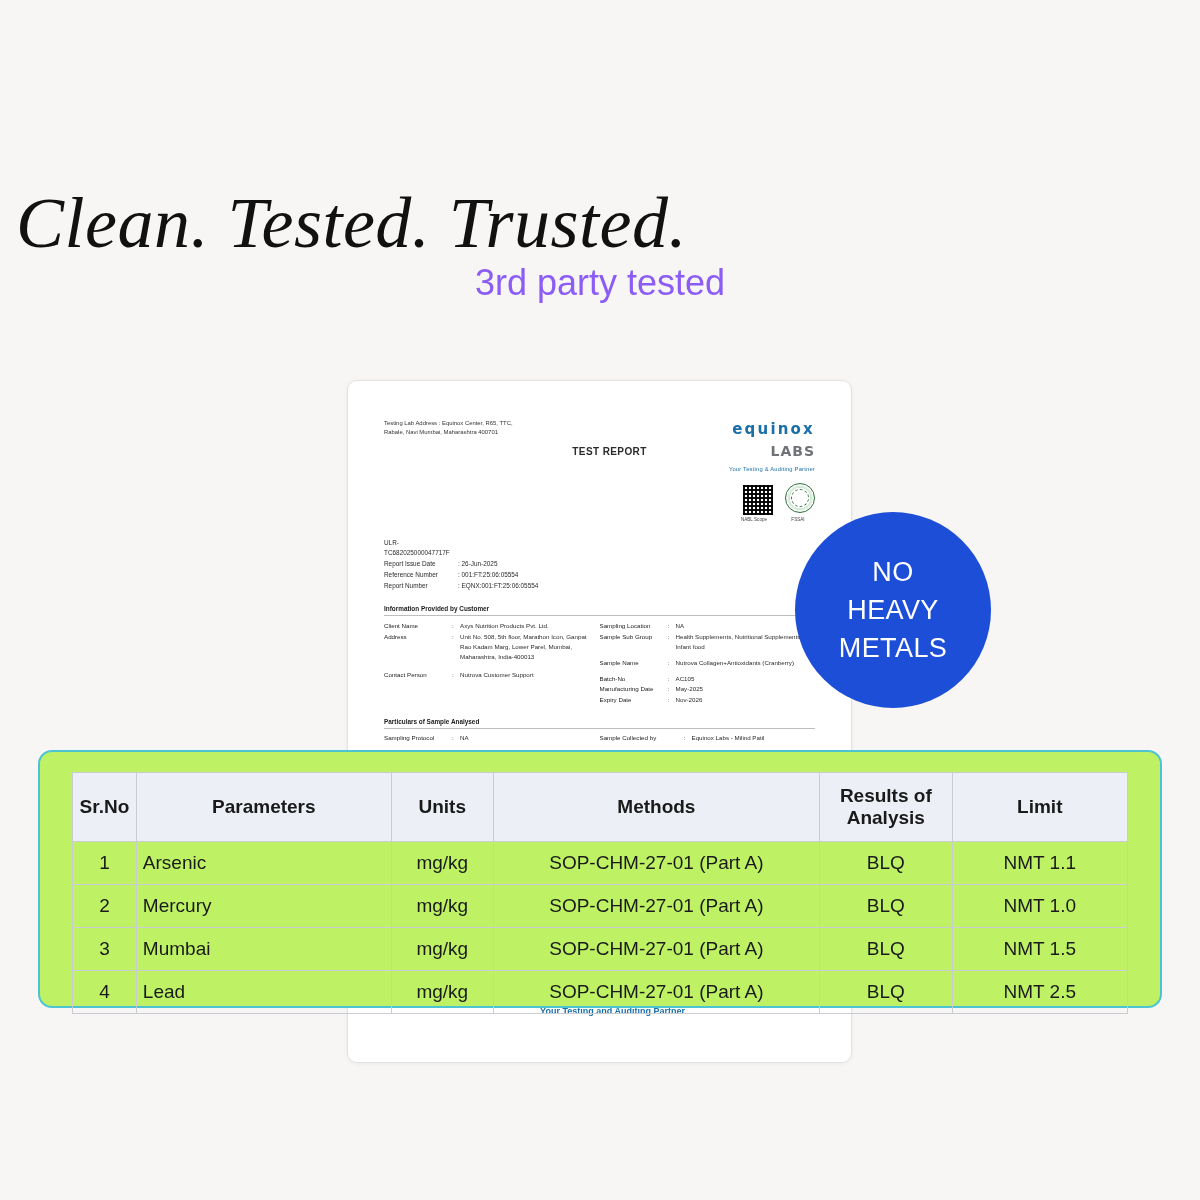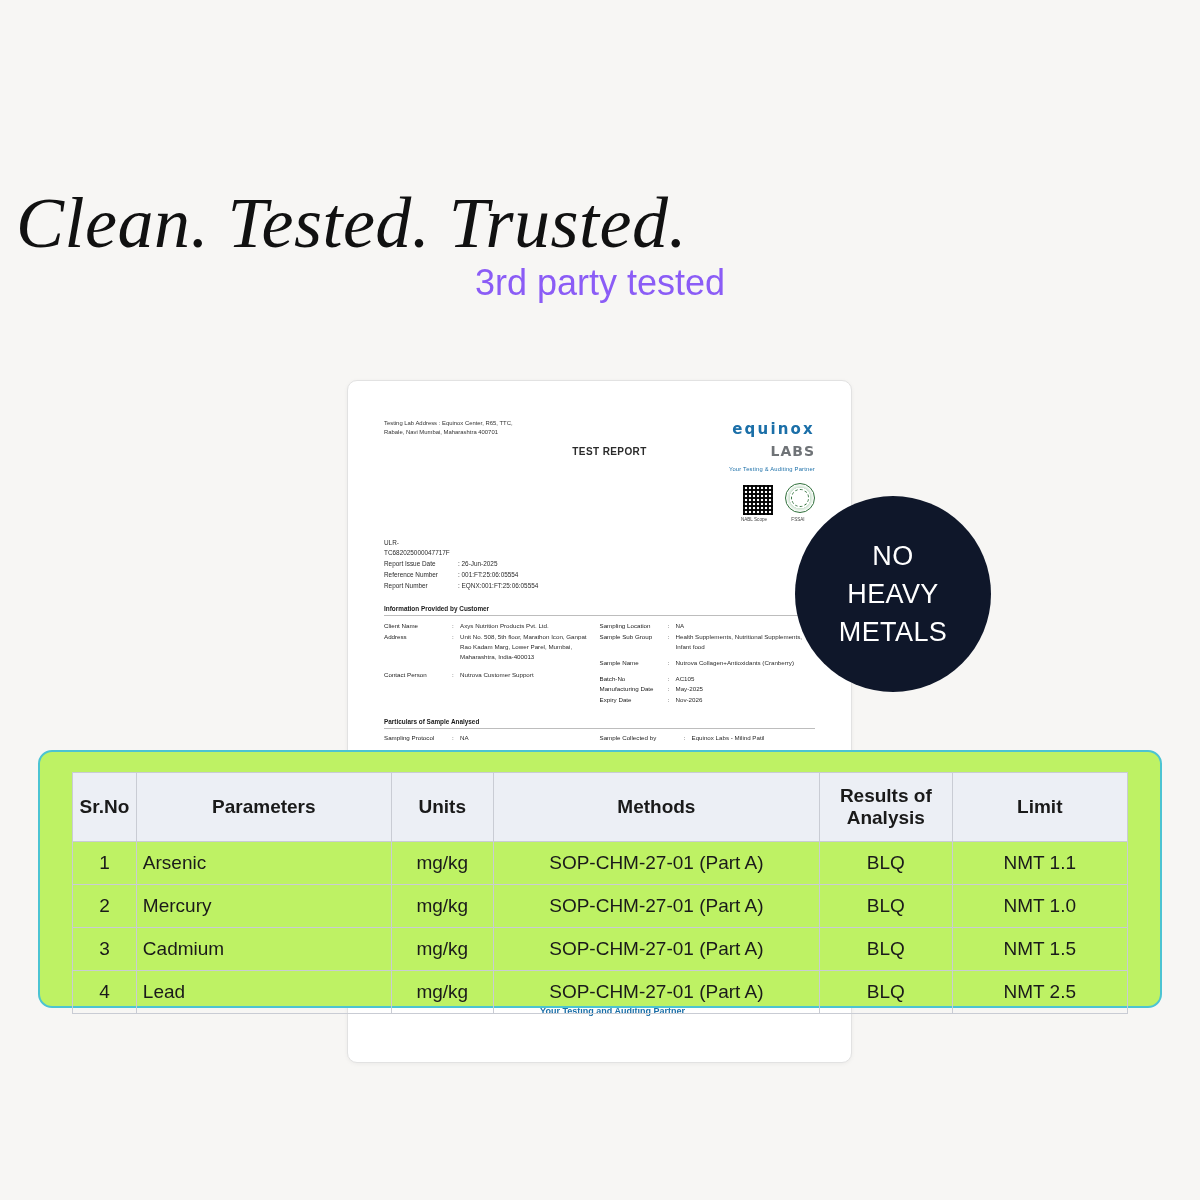--- a/index.html
+++ b/index.html
@@ -105,24 +105,24 @@
 
   .cert-footer {
     position: absolute; left: 0; bottom: 44px; width: 100%; text-align: center;
   }
   .cert-footer .f1 { font-size: 8.5px; color: #1b6fa8; font-weight: bold; }
   .cert-footer .f2 { font-size: 9px; color: #1b6fa8; font-weight: bold; margin-top: 2px; padding-left: 26px; }
 
   
   .badge {
     position: absolute;
-    left: 795px; top: 496px;
+    left: 795px; top: 512px;
     width: 196px; height: 196px;
     border-radius: 50%;
-    background: #0f172a;
+    background: #1d4ed8;
     color: #ffffff;
     display: flex; flex-direction: column;
     align-items: center; justify-content: center;
     font-size: 27px; line-height: 1.42;
     text-align: left;
     letter-spacing: 0.4px;
   }
 
   
   .results-panel {
@@ -334,21 +334,21 @@
       <tr>
         <td>2</td>
         <td class="param">Mercury</td>
         <td>mg/kg</td>
         <td>SOP-CHM-27-01 (Part A)</td>
         <td>BLQ</td>
         <td>NMT 1.0</td>
       </tr>
       <tr>
         <td>3</td>
-        <td class="param">Cadmium</td>
+        <td class="param">Mumbai</td>
         <td>mg/kg</td>
         <td>SOP-CHM-27-01 (Part A)</td>
         <td>BLQ</td>
         <td>NMT 1.5</td>
       </tr>
       <tr>
         <td>4</td>
         <td class="param">Lead</td>
         <td>mg/kg</td>
         <td>SOP-CHM-27-01 (Part A)</td>

